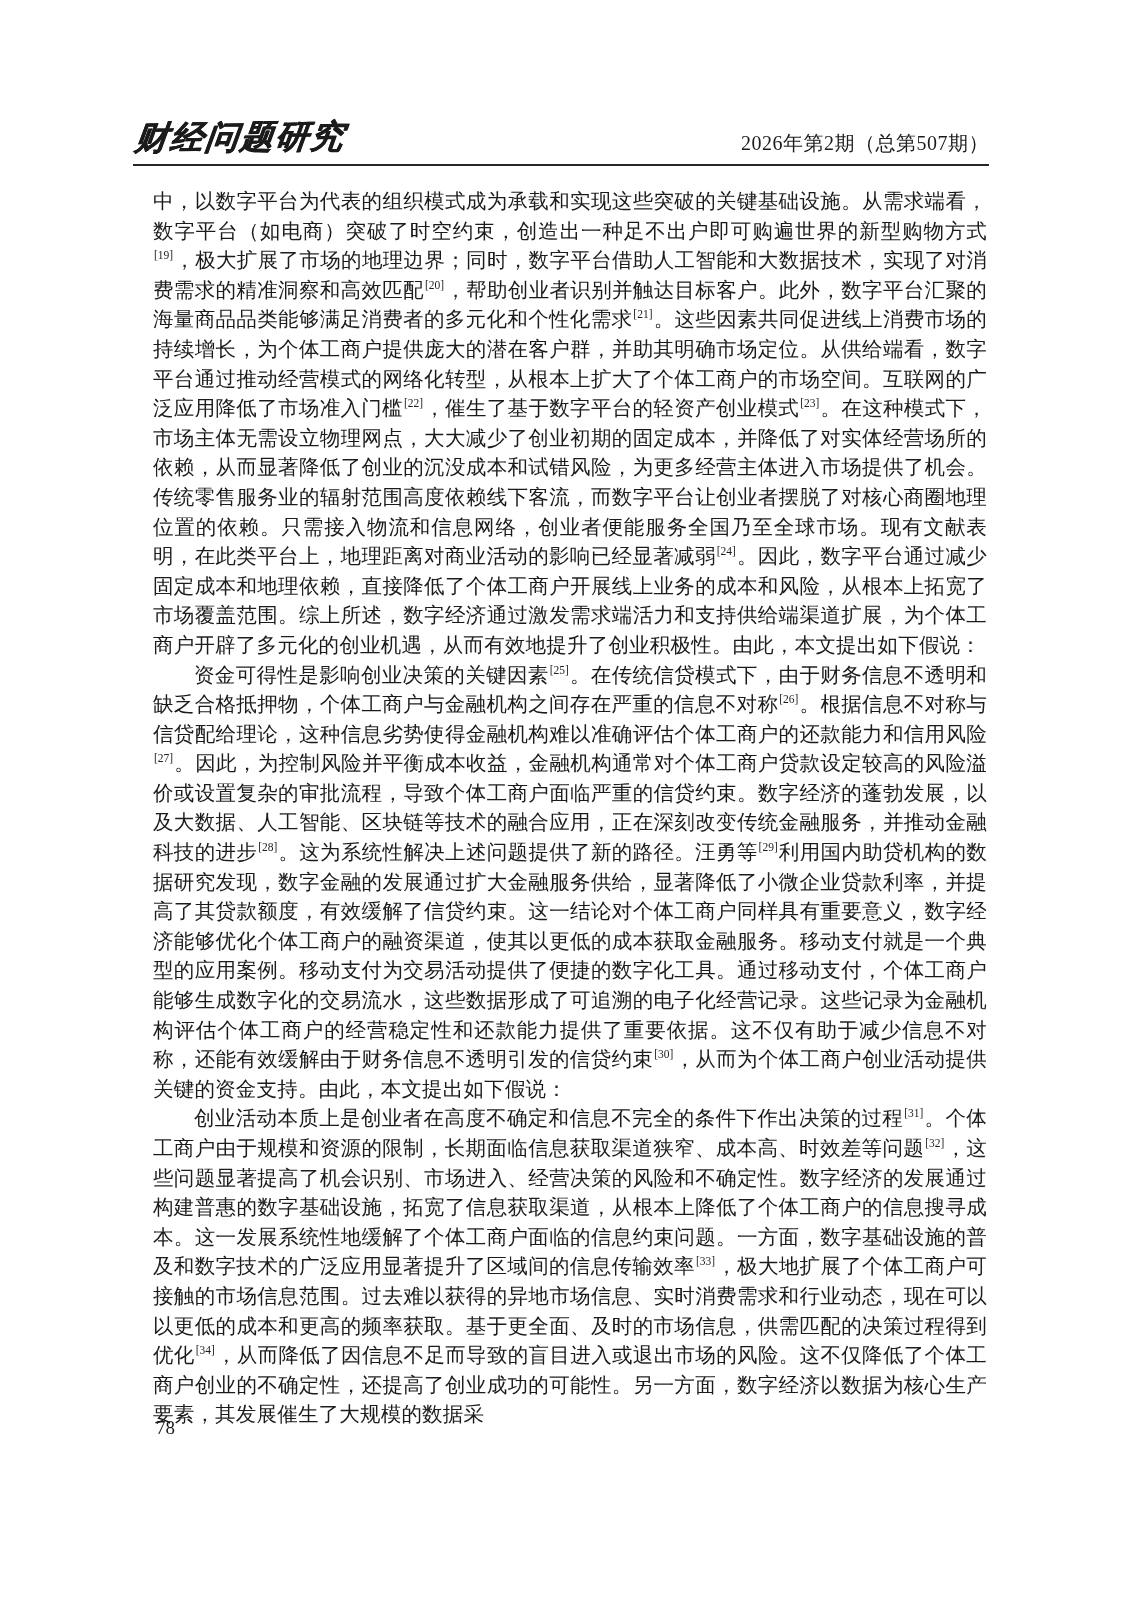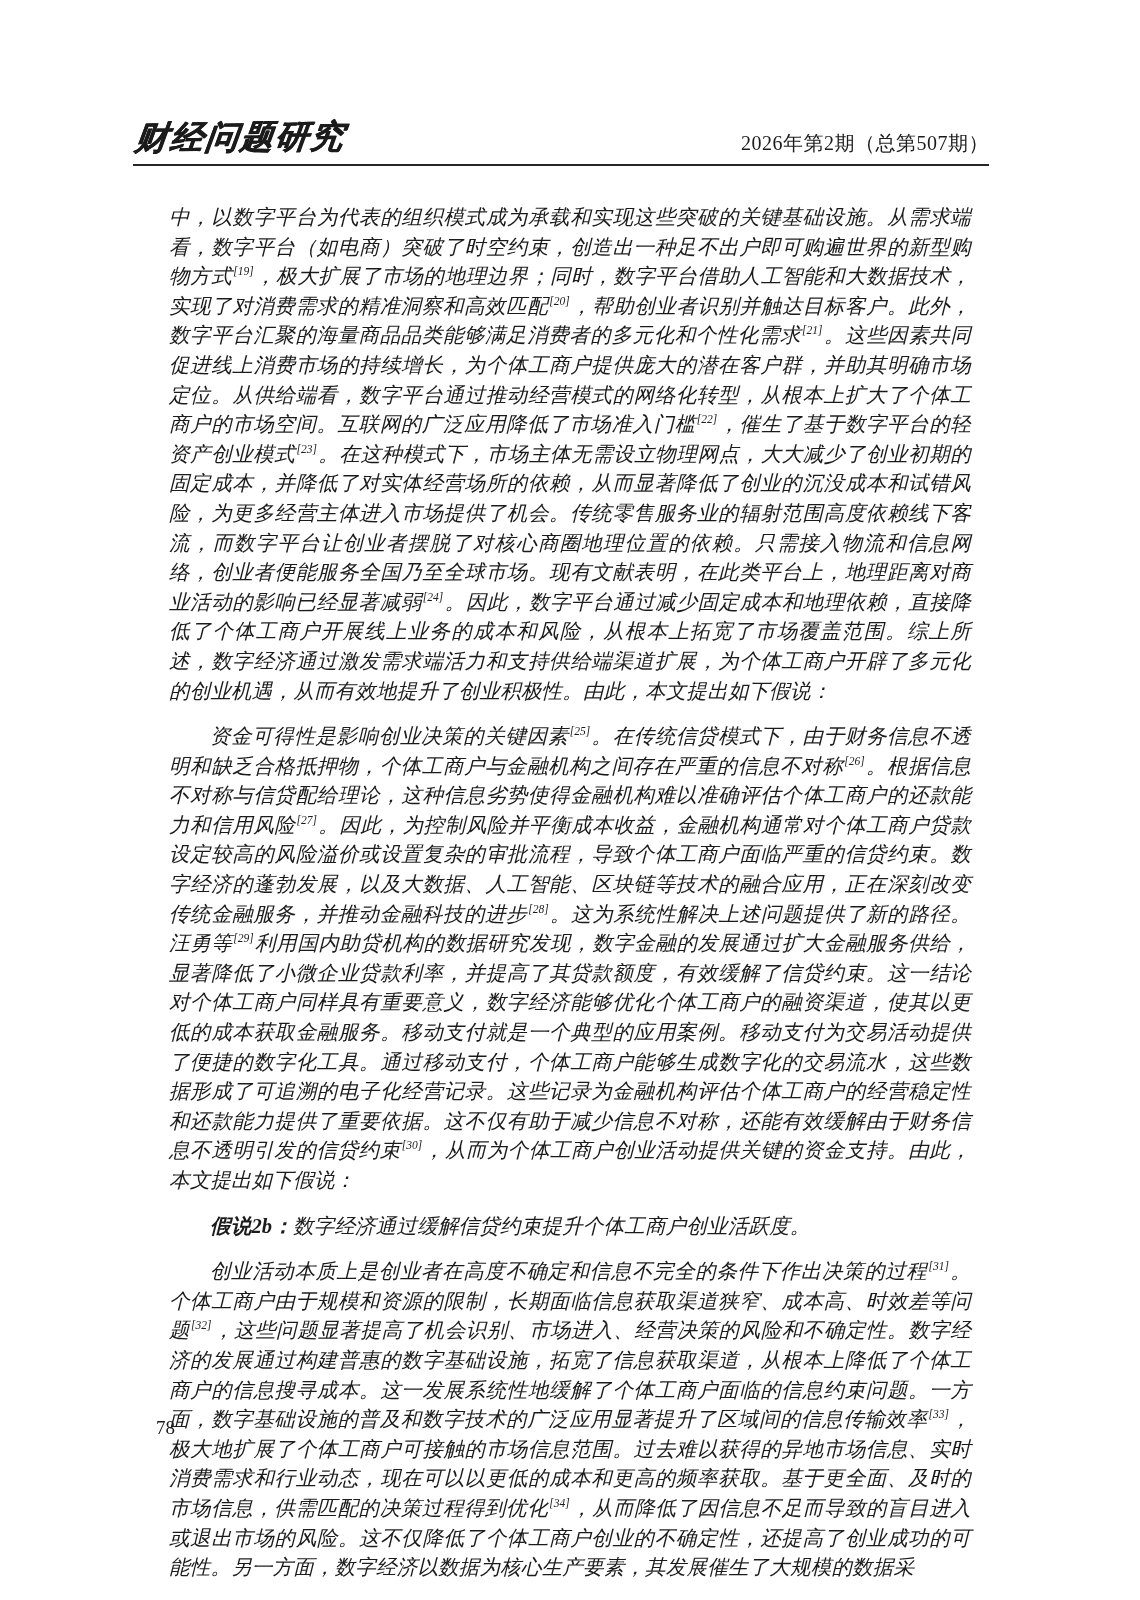--- a/index.html
+++ b/index.html
@@ -50,23 +50,22 @@
     position: absolute;
     left: 153px;
     top: 187px;
     width: 834px;
     font-size: 20.5px;
     line-height: 29.6px;
     text-align: justify;
     letter-spacing: 0.2px;
   }
   .content p {
-    margin: 16px;
+    margin: 0;
     padding: 0;
-    font-style: italic;
   }
   .content p.indent {
     text-indent: 2em;
   }
   .content b {
     font-weight: bold;
   }
   sup.ref {
     font-size: 11.5px;
     line-height: 0;
@@ -90,19 +89,18 @@
 <div class="page">
 
   <div class="header">
     <div class="journal-logo">财经问题研究</div>
     <div class="issue-info">2026年第2期（总第507期）</div>
   </div>
 
   <div class="content">
       <p class=""><span>中，以数字平台为代表的组织模式成为承载和实现这些突破的关键基础设施。从需求端看，数字平台（如电商）突破了时空约束，创造出一种足不出户即可购遍世界的新型购物方式</span><sup class="ref">[19]</sup><span>，极大扩展了市场的地理边界；同时，数字平台借助人工智能和大数据技术，实现了对消费需求的精准洞察和高效匹配</span><sup class="ref">[20]</sup><span>，帮助创业者识别并触达目标客户。此外，数字平台汇聚的海量商品品类能够满足消费者的多元化和个性化需求</span><sup class="ref">[21]</sup><span>。这些因素共同促进线上消费市场的持续增长，为个体工商户提供庞大的潜在客户群，并助其明确市场定位。从供给端看，数字平台通过推动经营模式的网络化转型，从根本上扩大了个体工商户的市场空间。互联网的广泛应用降低了市场准入门槛</span><sup class="ref">[22]</sup><span>，催生了基于数字平台的轻资产创业模式</span><sup class="ref">[23]</sup><span>。在这种模式下，市场主体无需设立物理网点，大大减少了创业初期的固定成本，并降低了对实体经营场所的依赖，从而显著降低了创业的沉没成本和试错风险，为更多经营主体进入市场提供了机会。传统零售服务业的辐射范围高度依赖线下客流，而数字平台让创业者摆脱了对核心商圈地理位置的依赖。只需接入物流和信息网络，创业者便能服务全国乃至全球市场。现有文献表明，在此类平台上，地理距离对商业活动的影响已经显著减弱</span><sup class="ref">[24]</sup><span>。因此，数字平台通过减少固定成本和地理依赖，直接降低了个体工商户开展线上业务的成本和风险，从根本上拓宽了市场覆盖范围。综上所述，数字经济通过激发需求端活力和支持供给端渠道扩展，为个体工商户开辟了多元化的创业机遇，从而有效地提升了创业积极性。由此，本文提出如下假说：</span></p>
       <p class="indent"><span>资金可得性是影响创业决策的关键因素</span><sup class="ref">[25]</sup><span>。在传统信贷模式下，由于财务信息不透明和缺乏合格抵押物，个体工商户与金融机构之间存在严重的信息不对称</span><sup class="ref">[26]</sup><span>。根据信息不对称与信贷配给理论，这种信息劣势使得金融机构难以准确评估个体工商户的还款能力和信用风险</span><sup class="ref">[27]</sup><span>。因此，为控制风险并平衡成本收益，金融机构通常对个体工商户贷款设定较高的风险溢价或设置复杂的审批流程，导致个体工商户面临严重的信贷约束。数字经济的蓬勃发展，以及大数据、人工智能、区块链等技术的融合应用，正在深刻改变传统金融服务，并推动金融科技的进步</span><sup class="ref">[28]</sup><span>。这为系统性解决上述问题提供了新的路径。汪勇等</span><sup class="ref">[29]</sup><span>利用国内助贷机构的数据研究发现，数字金融的发展通过扩大金融服务供给，显著降低了小微企业贷款利率，并提高了其贷款额度，有效缓解了信贷约束。这一结论对个体工商户同样具有重要意义，数字经济能够优化个体工商户的融资渠道，使其以更低的成本获取金融服务。移动支付就是一个典型的应用案例。移动支付为交易活动提供了便捷的数字化工具。通过移动支付，个体工商户能够生成数字化的交易流水，这些数据形成了可追溯的电子化经营记录。这些记录为金融机构评估个体工商户的经营稳定性和还款能力提供了重要依据。这不仅有助于减少信息不对称，还能有效缓解由于财务信息不透明引发的信贷约束</span><sup class="ref">[30]</sup><span>，从而为个体工商户创业活动提供关键的资金支持。由此，本文提出如下假说：</span></p>
-      <p class="indent"><b>假说2b：</b><span>数字经济通过缓解信贷约束提升个体工商户创业活跃度。</span></p>
       <p class="indent"><span>创业活动本质上是创业者在高度不确定和信息不完全的条件下作出决策的过程</span><sup class="ref">[31]</sup><span>。个体工商户由于规模和资源的限制，长期面临信息获取渠道狭窄、成本高、时效差等问题</span><sup class="ref">[32]</sup><span>，这些问题显著提高了机会识别、市场进入、经营决策的风险和不确定性。数字经济的发展通过构建普惠的数字基础设施，拓宽了信息获取渠道，从根本上降低了个体工商户的信息搜寻成本。这一发展系统性地缓解了个体工商户面临的信息约束问题。一方面，数字基础设施的普及和数字技术的广泛应用显著提升了区域间的信息传输效率</span><sup class="ref">[33]</sup><span>，极大地扩展了个体工商户可接触的市场信息范围。过去难以获得的异地市场信息、实时消费需求和行业动态，现在可以以更低的成本和更高的频率获取。基于更全面、及时的市场信息，供需匹配的决策过程得到优化</span><sup class="ref">[34]</sup><span>，从而降低了因信息不足而导致的盲目进入或退出市场的风险。这不仅降低了个体工商户创业的不确定性，还提高了创业成功的可能性。另一方面，数字经济以数据为核心生产要素，其发展催生了大规模的数据采</span></p>
     </div>
 
   <div class="page-number">78</div>
 
 </div>
 
 </body></html>

